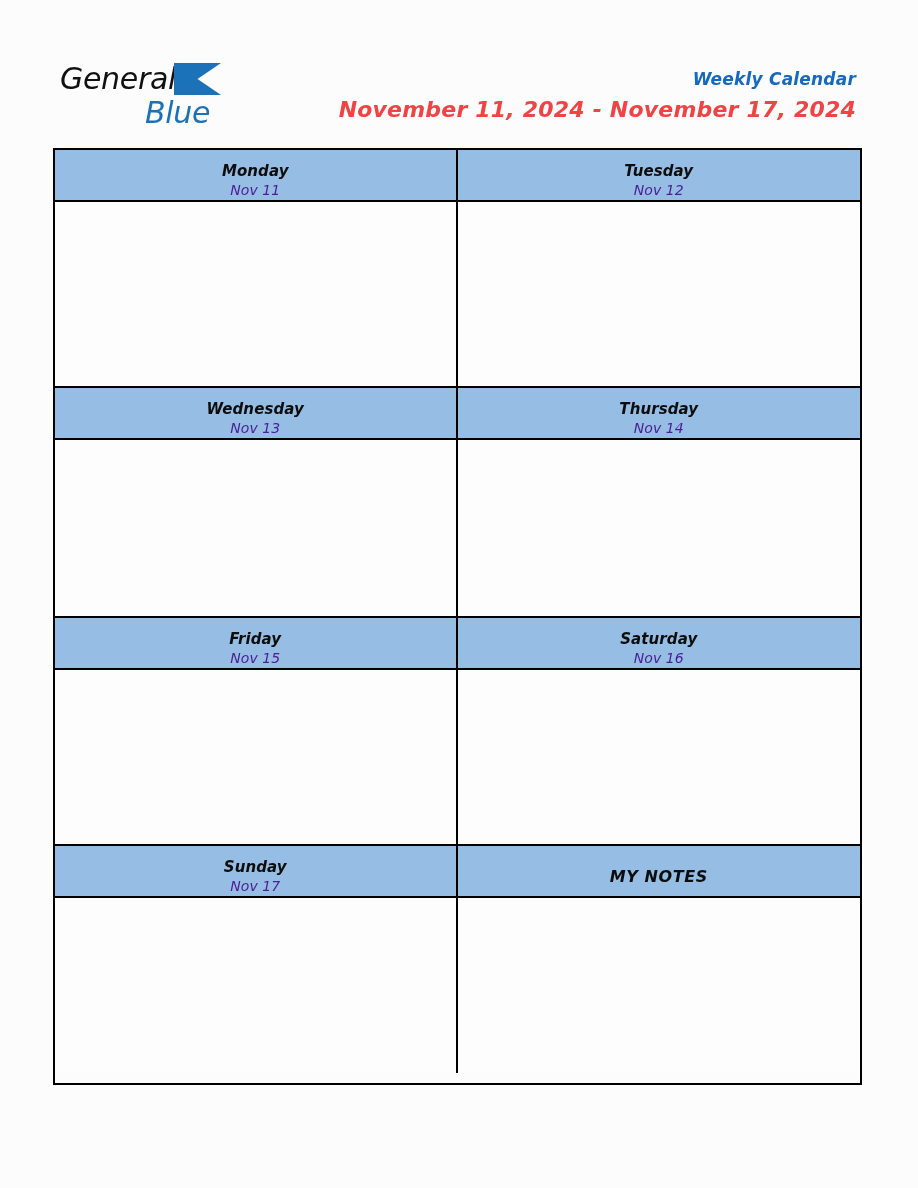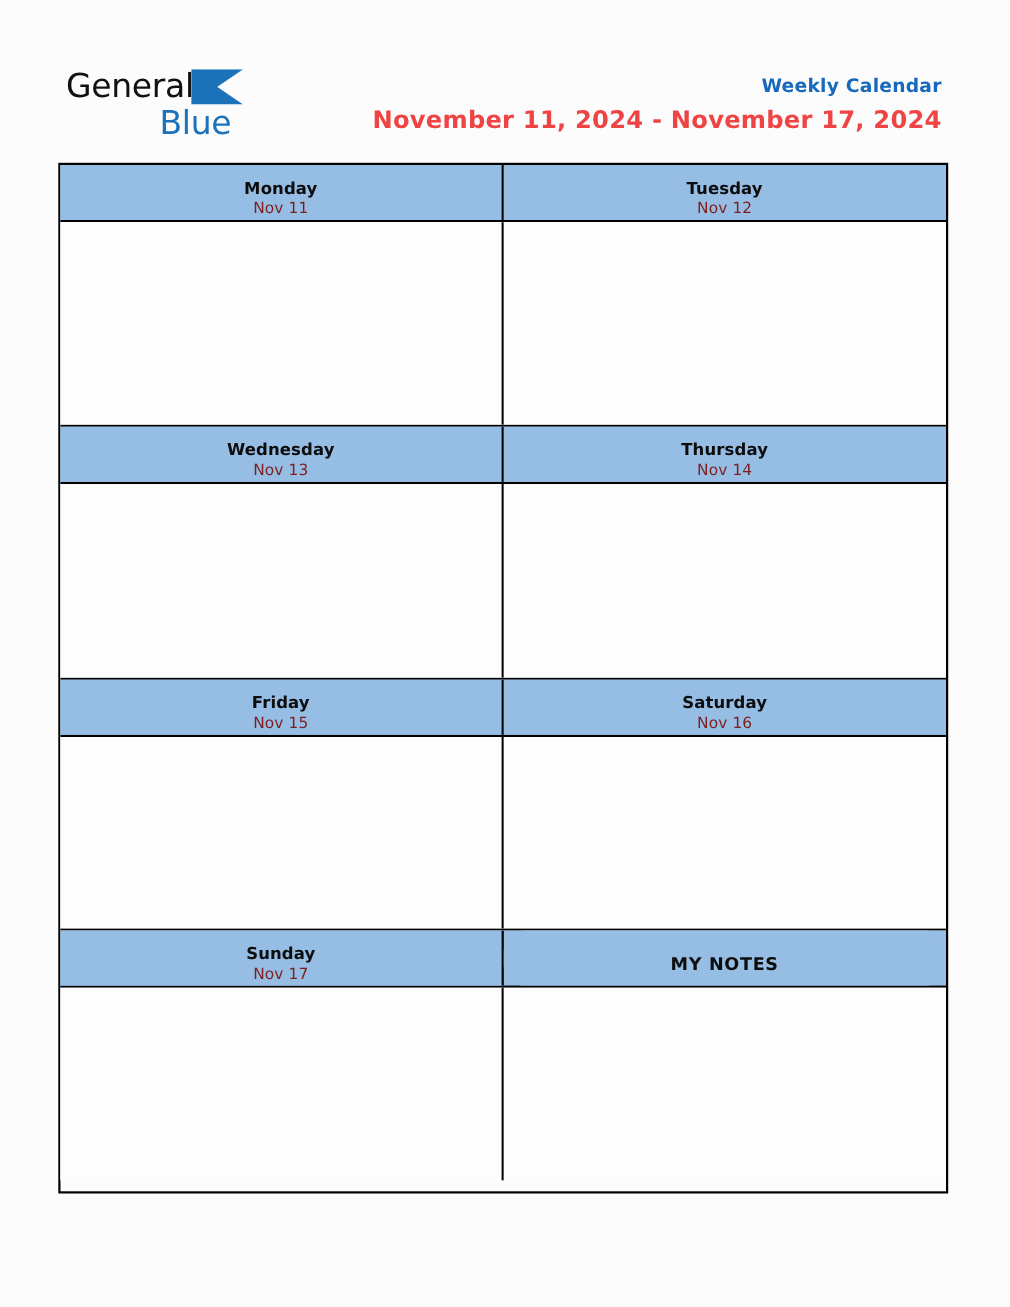--- a/index.html
+++ b/index.html
@@ -12,20 +12,21 @@
     background: #fcfcfc;
     font-family: "Liberation Sans", sans-serif;
     -webkit-font-smoothing: antialiased;
     overflow: hidden;
   }
 
   .page {
     position: relative;
     width: 918px;
     height: 1180px;
+    font-style: italic;
   }
 
   
   .header {
     position: absolute;
     left: 0;
     top: 0;
     width: 918px;
     height: 148px;
   }
@@ -162,21 +163,21 @@
     font-size: 15px;
     font-weight: bold;
     color: #0d0d0d;
     line-height: 19px;
     letter-spacing: 0.1px;
   }
   .day-date {
     font-family: "DejaVu Sans", sans-serif;
     font-size: 14px;
     font-weight: 400;
-    color: #7f1d1d;
+    color: #4c1d95;
     line-height: 19px;
     letter-spacing: 0.1px;
   }
   .notes-title {
     font-family: "DejaVu Sans", sans-serif;
     font-size: 16px;
     font-weight: bold;
     color: #0d0d0d;
     letter-spacing: 0.6px;
     line-height: 20px;

